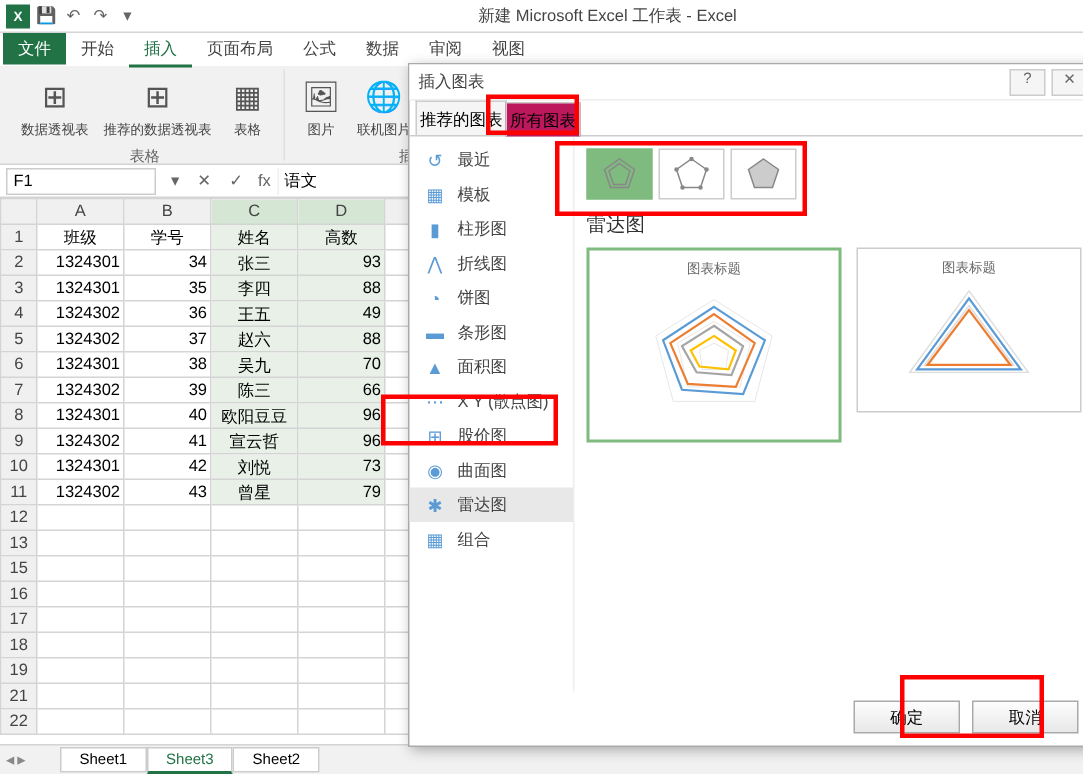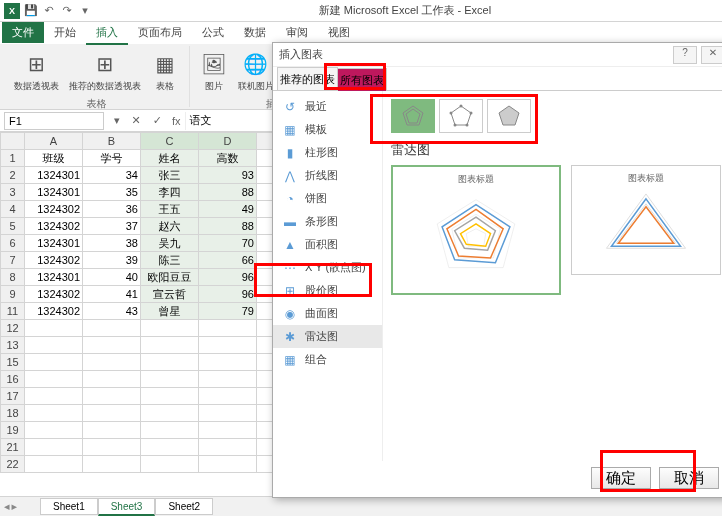--- a/index.html
+++ b/index.html
@@ -56,21 +56,21 @@
 .subtypes{display:flex;gap:4px;margin-bottom:8px}
 .subtype{width:44px;height:34px;border:1px solid #ccc;display:flex;align-items:center;justify-content:center;cursor:pointer}
 .subtype.sel{background:#7fba7f;border-color:#7fba7f}
 .subtype svg{width:30px;height:26px}
 .charttitle{font-size:13px;color:#333;margin-bottom:6px}
 .previews{display:flex;gap:10px}
 .preview{border:1px solid #ccc;padding:6px;display:flex;flex-direction:column;align-items:center}
 .preview.sel{border:2px solid #7fba7f}
 .preview .pt{font-size:9px;color:#666;margin-bottom:4px}
 .dfoot{position:absolute;bottom:8px;right:12px;display:flex;gap:8px}
-.dbtn{width:60px;height:22px;border:1px solid #aaa;background:linear-gradient(#fdfdfd,#e8e8e8);font-size:15px;cursor:pointer}
+.dbtn{width:71px;height:22px;border:1px solid #aaa;background:linear-gradient(#fdfdfd,#e8e8e8);font-size:11px;cursor:pointer}
 .redbox{position:absolute;border:3px solid red;pointer-events:none}
 </style>
 </head>
 <body>
 
 <div class="titlebar">
   <div class="xlicon">X</div>
   <div class="qat">
     <span>💾</span>
     <span>↶</span>
@@ -219,20 +219,28 @@
           <td class=" txt selcell">欧阳豆豆</td>
           <td class=" selcell">96</td>
           <td class=""></td>
         </tr>
         <tr>
           <th class="rowh">9</th>
           <td class="">1324302</td>
           <td class="">41</td>
           <td class=" txt selcell">宣云哲</td>
           <td class=" selcell">96</td>
+          <td class=""></td>
+        </tr>
+        <tr>
+          <th class="rowh">10</th>
+          <td class="">1324301</td>
+          <td class="">42</td>
+          <td class=" txt selcell">刘悦</td>
+          <td class=" selcell">73</td>
           <td class=""></td>
         </tr>
         <tr>
           <th class="rowh">11</th>
           <td class="">1324302</td>
           <td class="">43</td>
           <td class=" txt selcell">曾星</td>
           <td class=" selcell">79</td>
           <td class=""></td>
         </tr>

